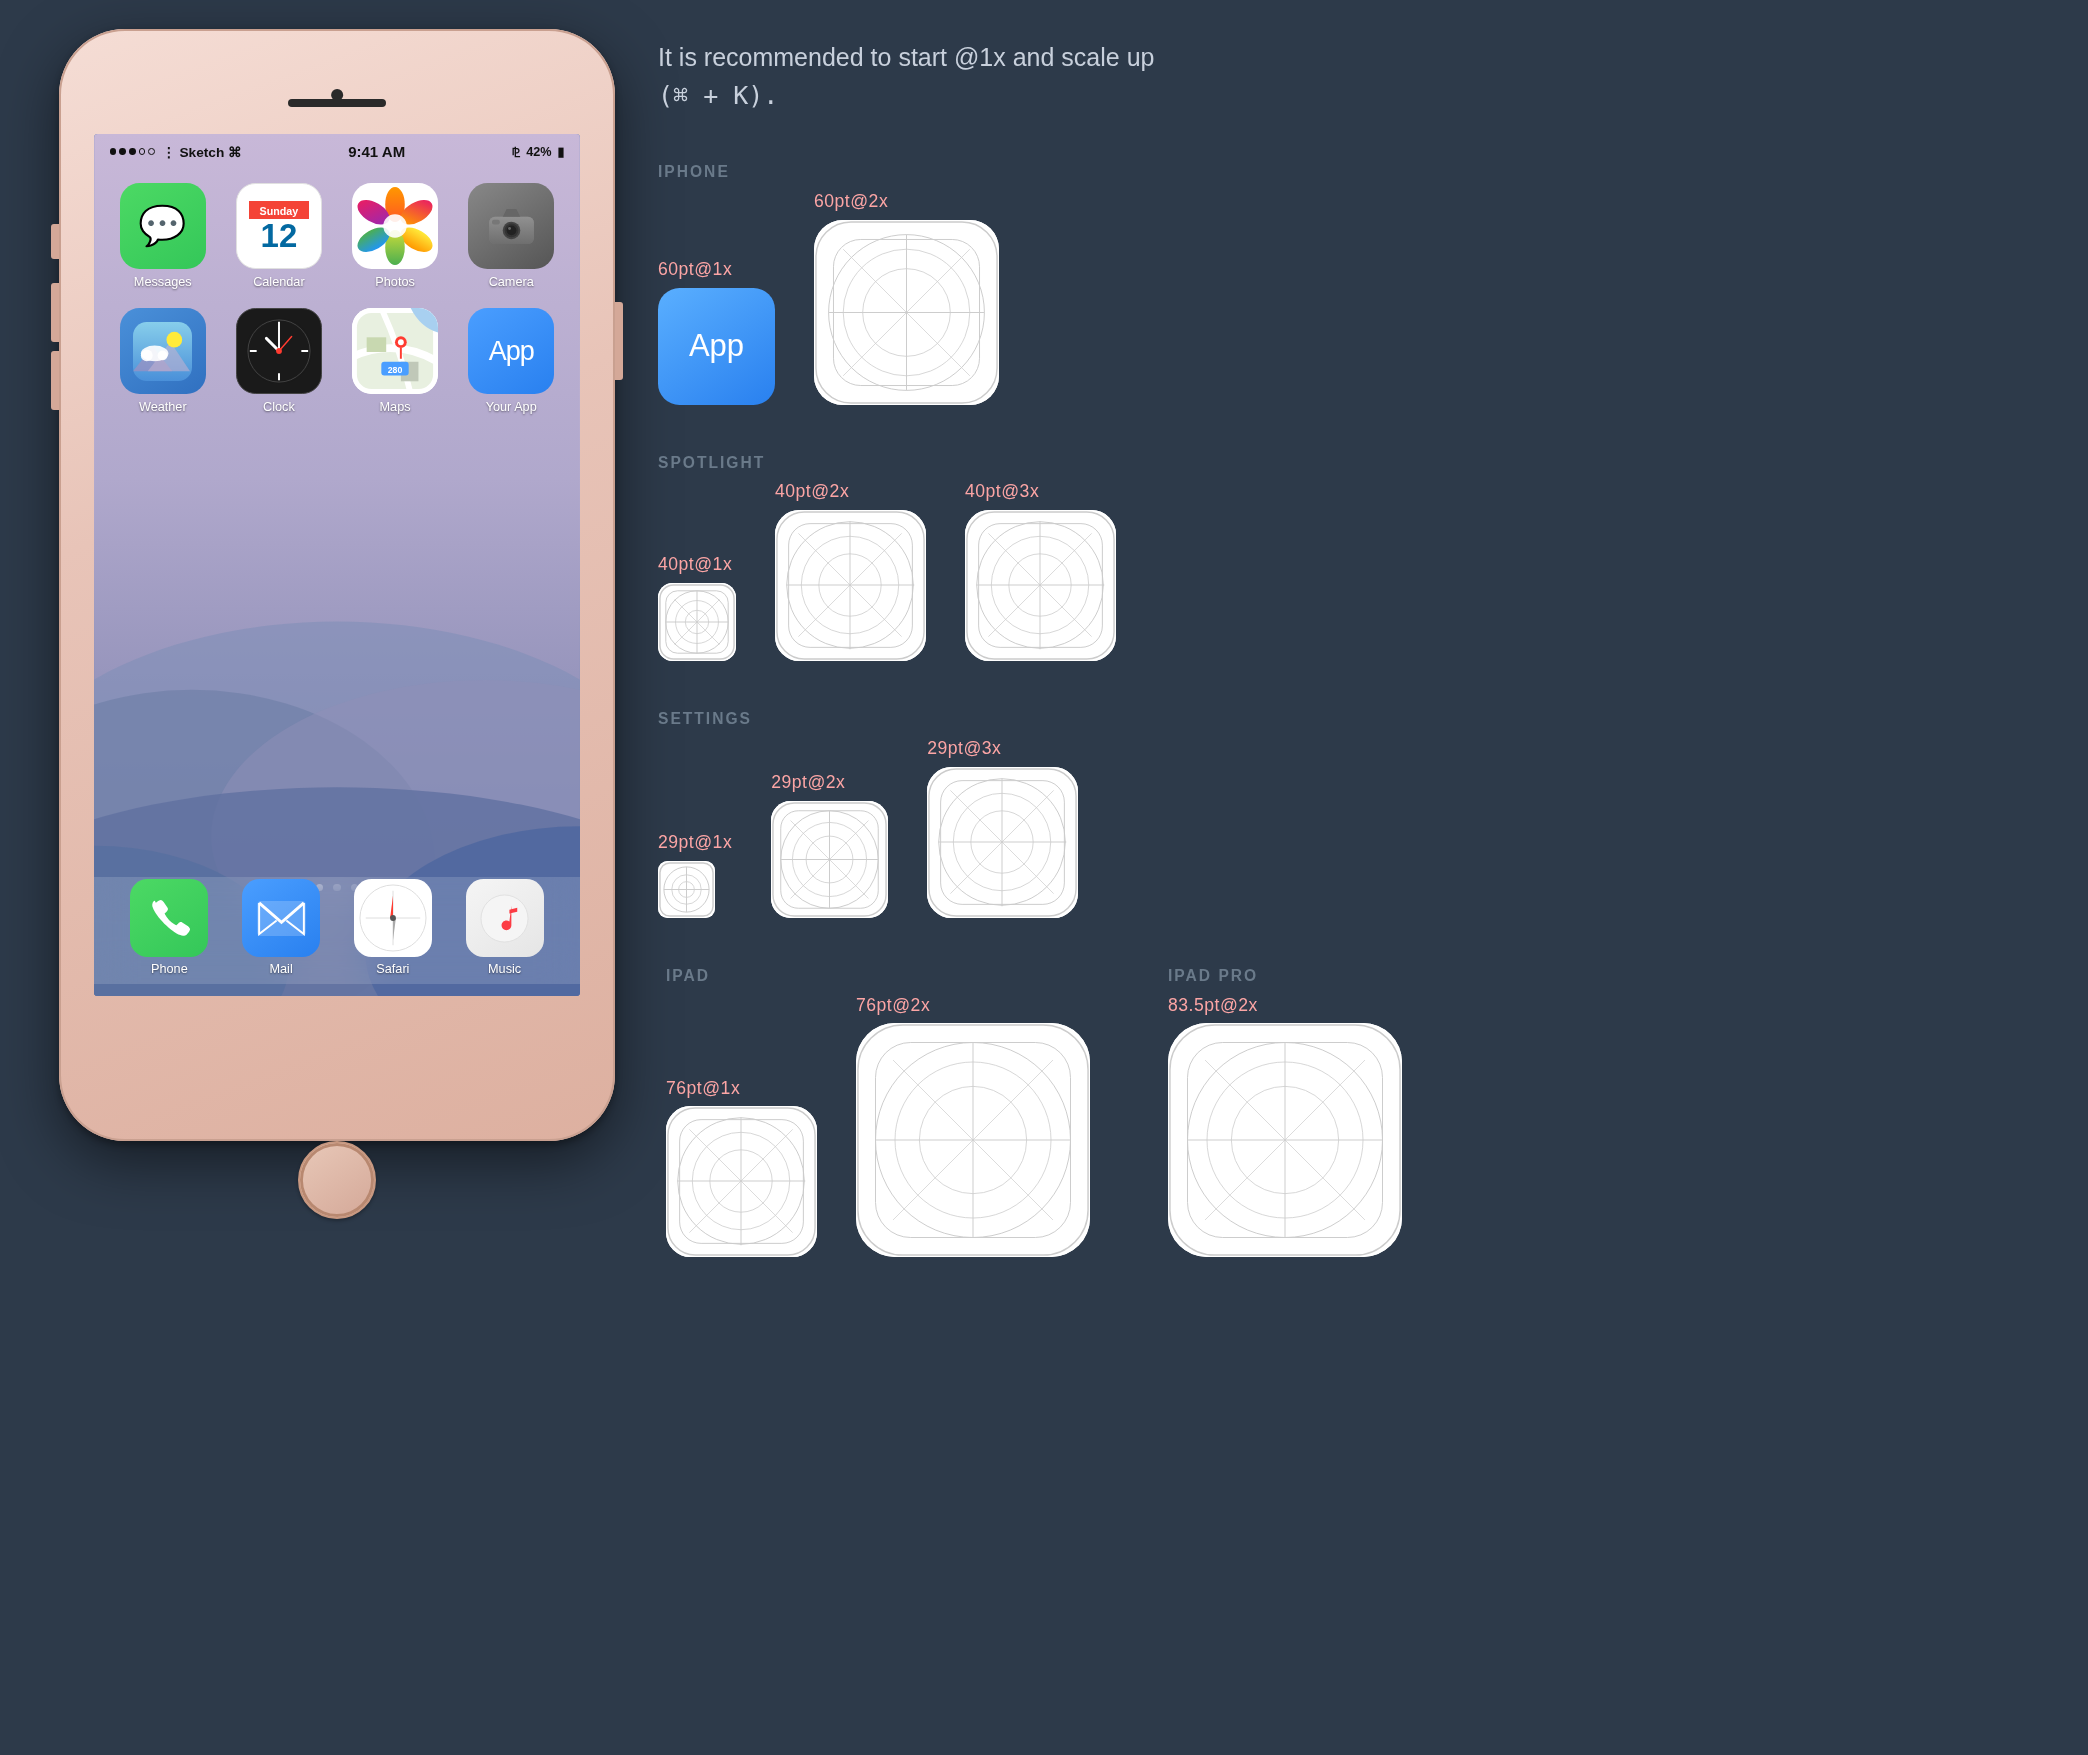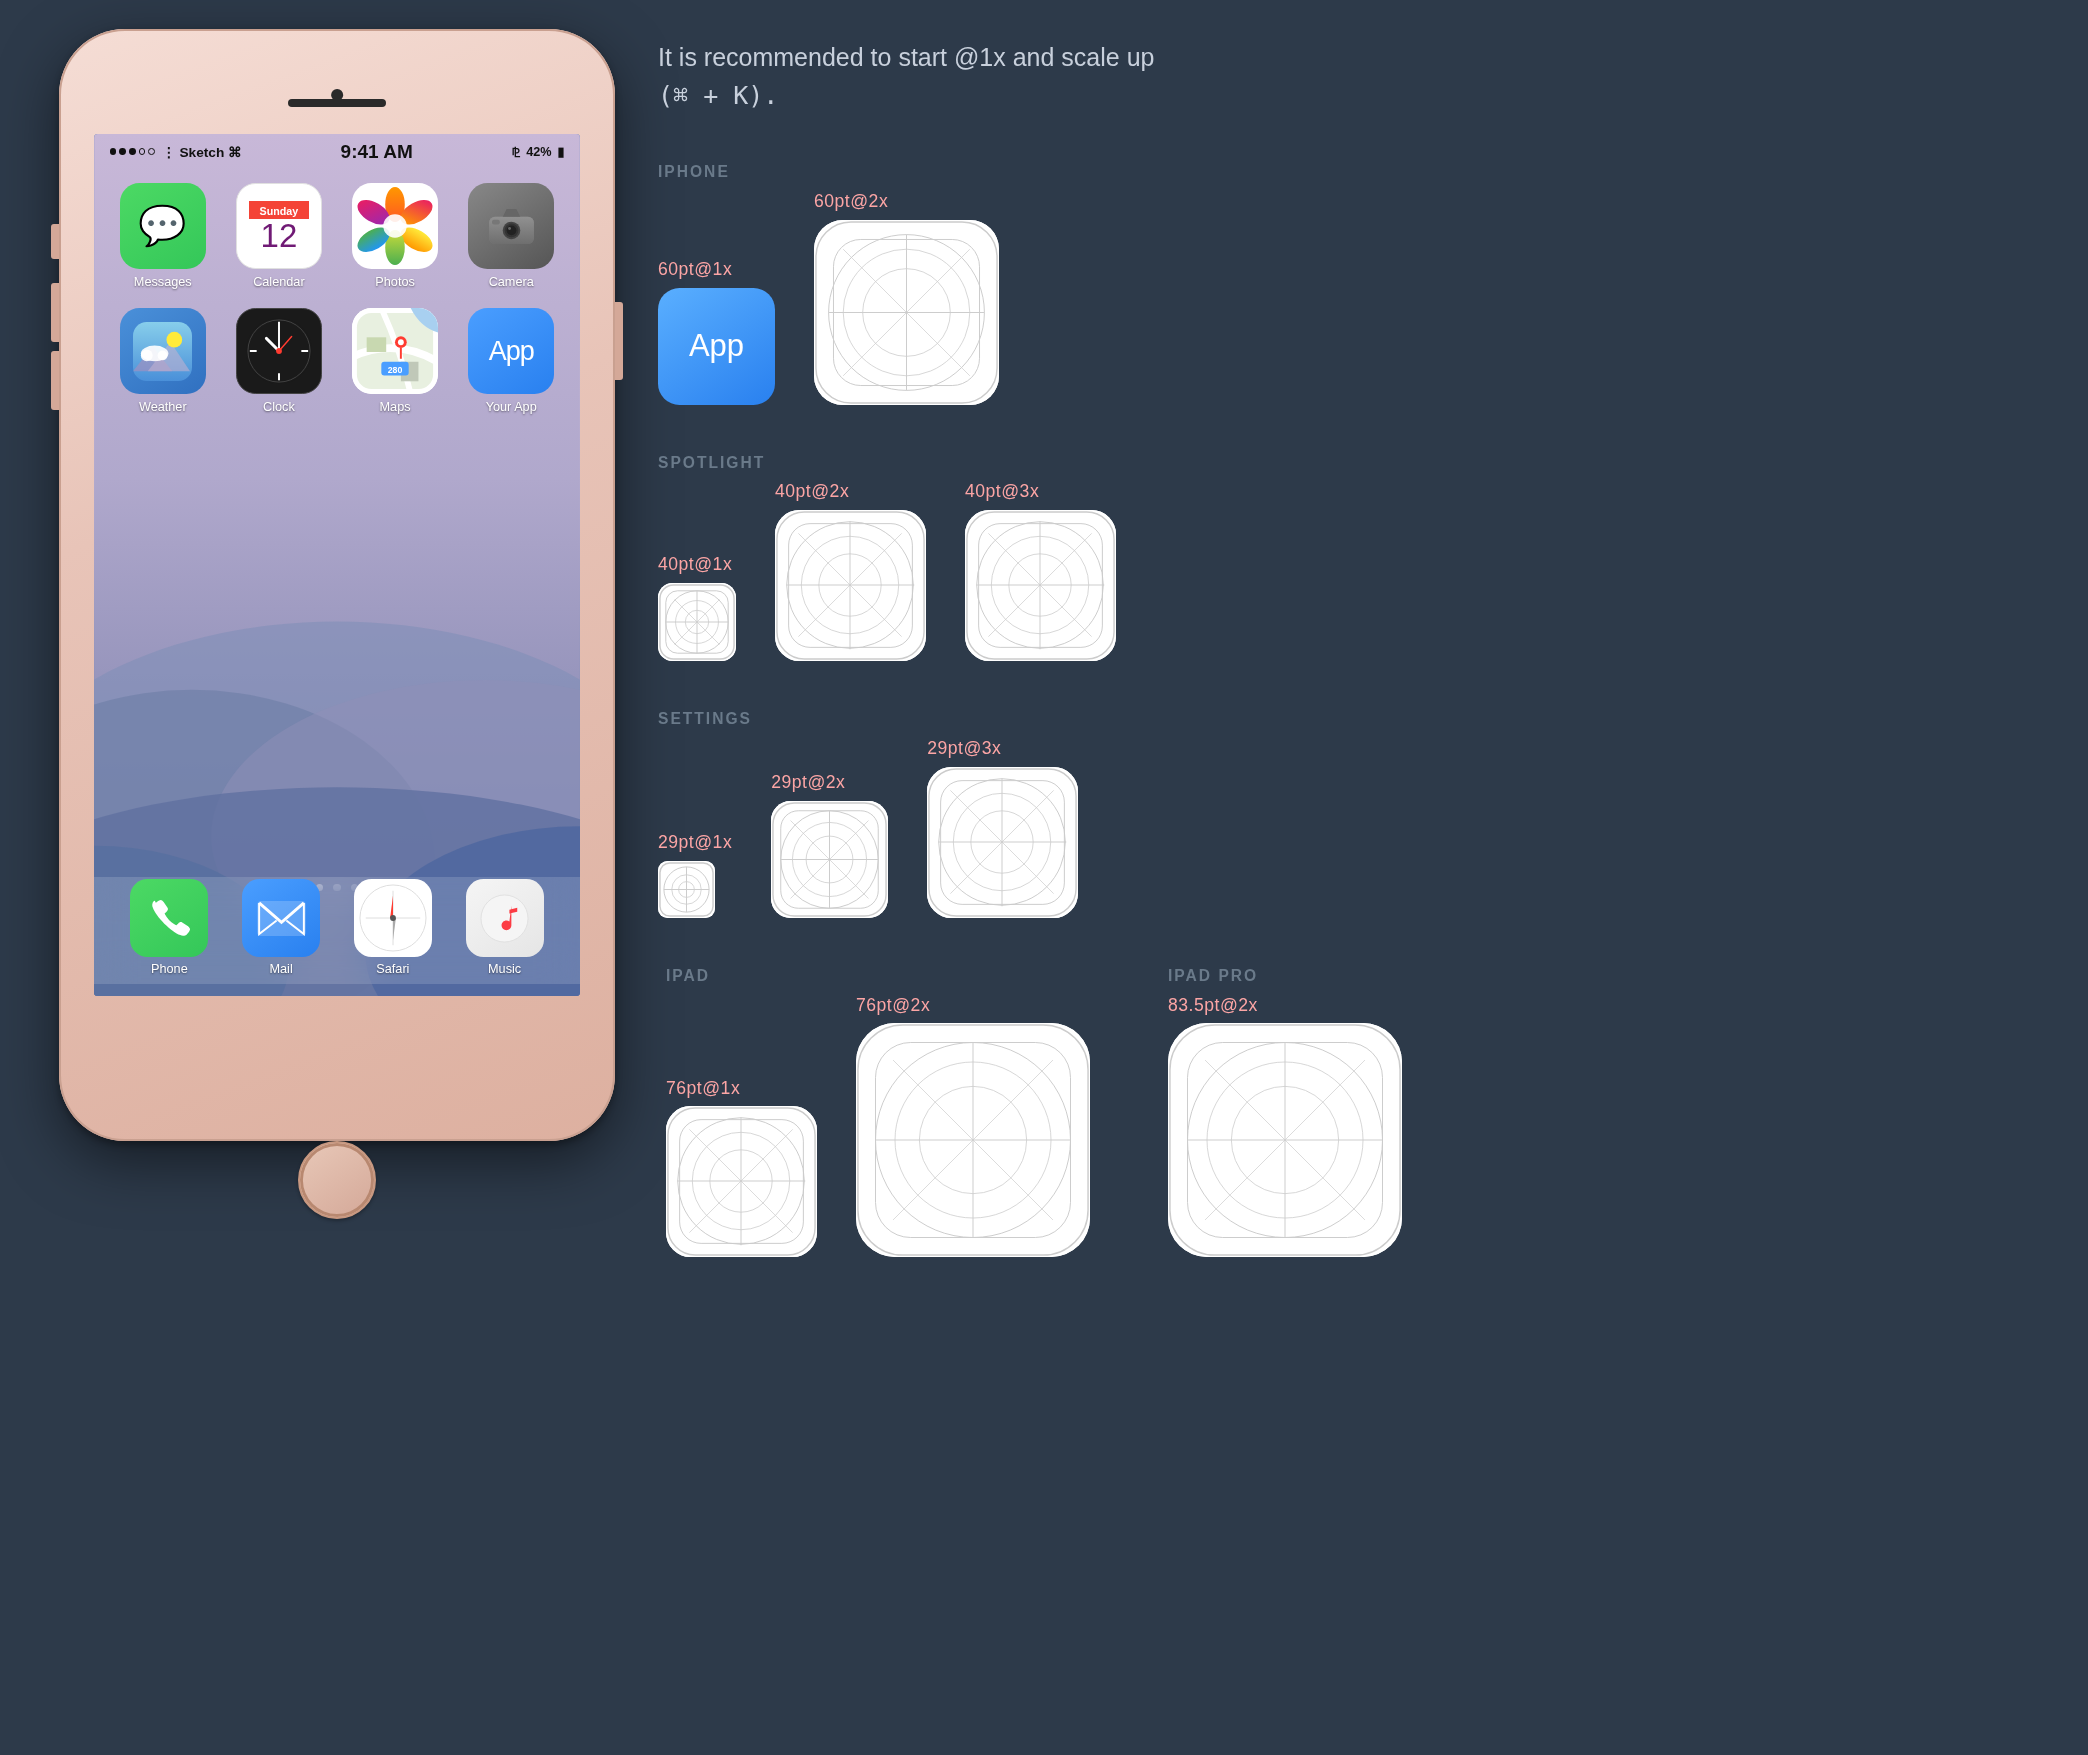--- a/index.html
+++ b/index.html
@@ -130,21 +130,21 @@
     }
     .signal-dot.empty {
       background: transparent;
       border: 1.5px solid #111;
     }
     .wifi-icon {
       font-size: 13.7px;
       margin-left: 3.9px;
     }
     .status-time {
-      font-size: 19px;
+      font-size: 15px;
       font-weight: 600;
       color: #111;
     }
     .status-right {
       display: flex;
       align-items: center;
       gap: 5.9px;
       font-size: 12.7px;
     }
 
@@ -199,22 +199,22 @@
       width: 100%;
       background: #f44336;
       color: white;
       font-size: 10.7px;
       font-weight: 600;
       text-align: center;
       padding: 3.9px 0 2px;
     }
     .icon-calendar-date {
       font-size: 33px;
-      font-weight: 400;
-      color: #701a75;
+      font-weight: 700;
+      color: #0369a1;
       line-height: 1;
       margin-top: 0;
     }
 
     .icon-photos {
       background: white;
       overflow: hidden;
     }
 
     .icon-camera { background: linear-gradient(145deg, #888, #555); }

